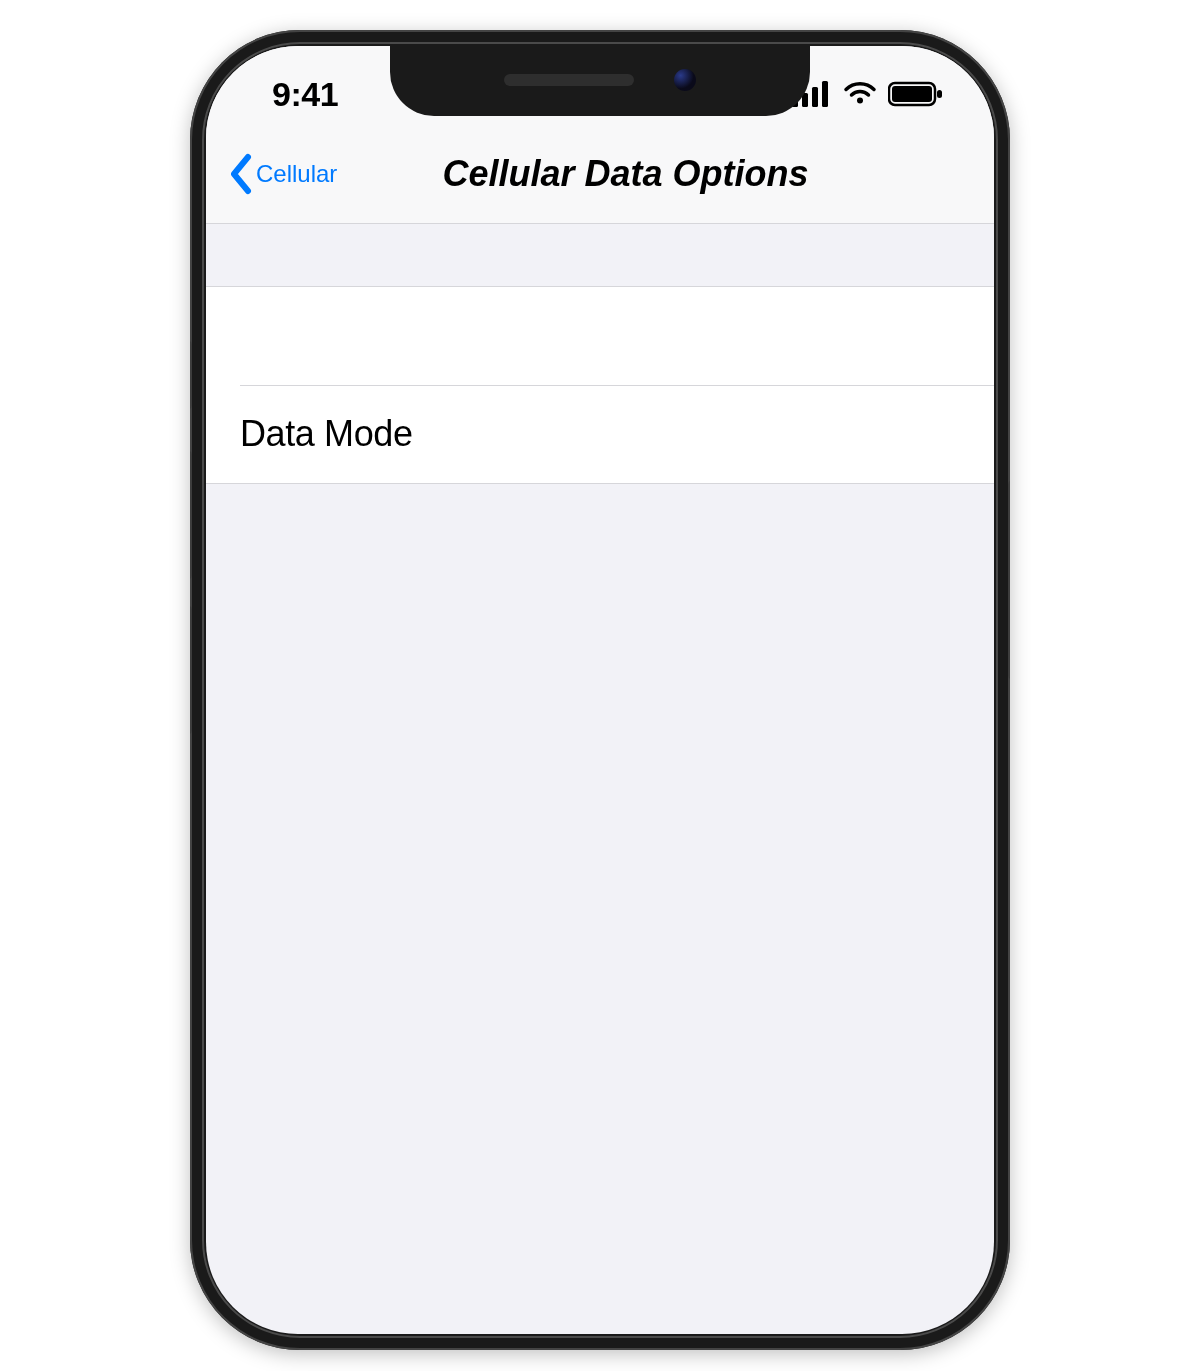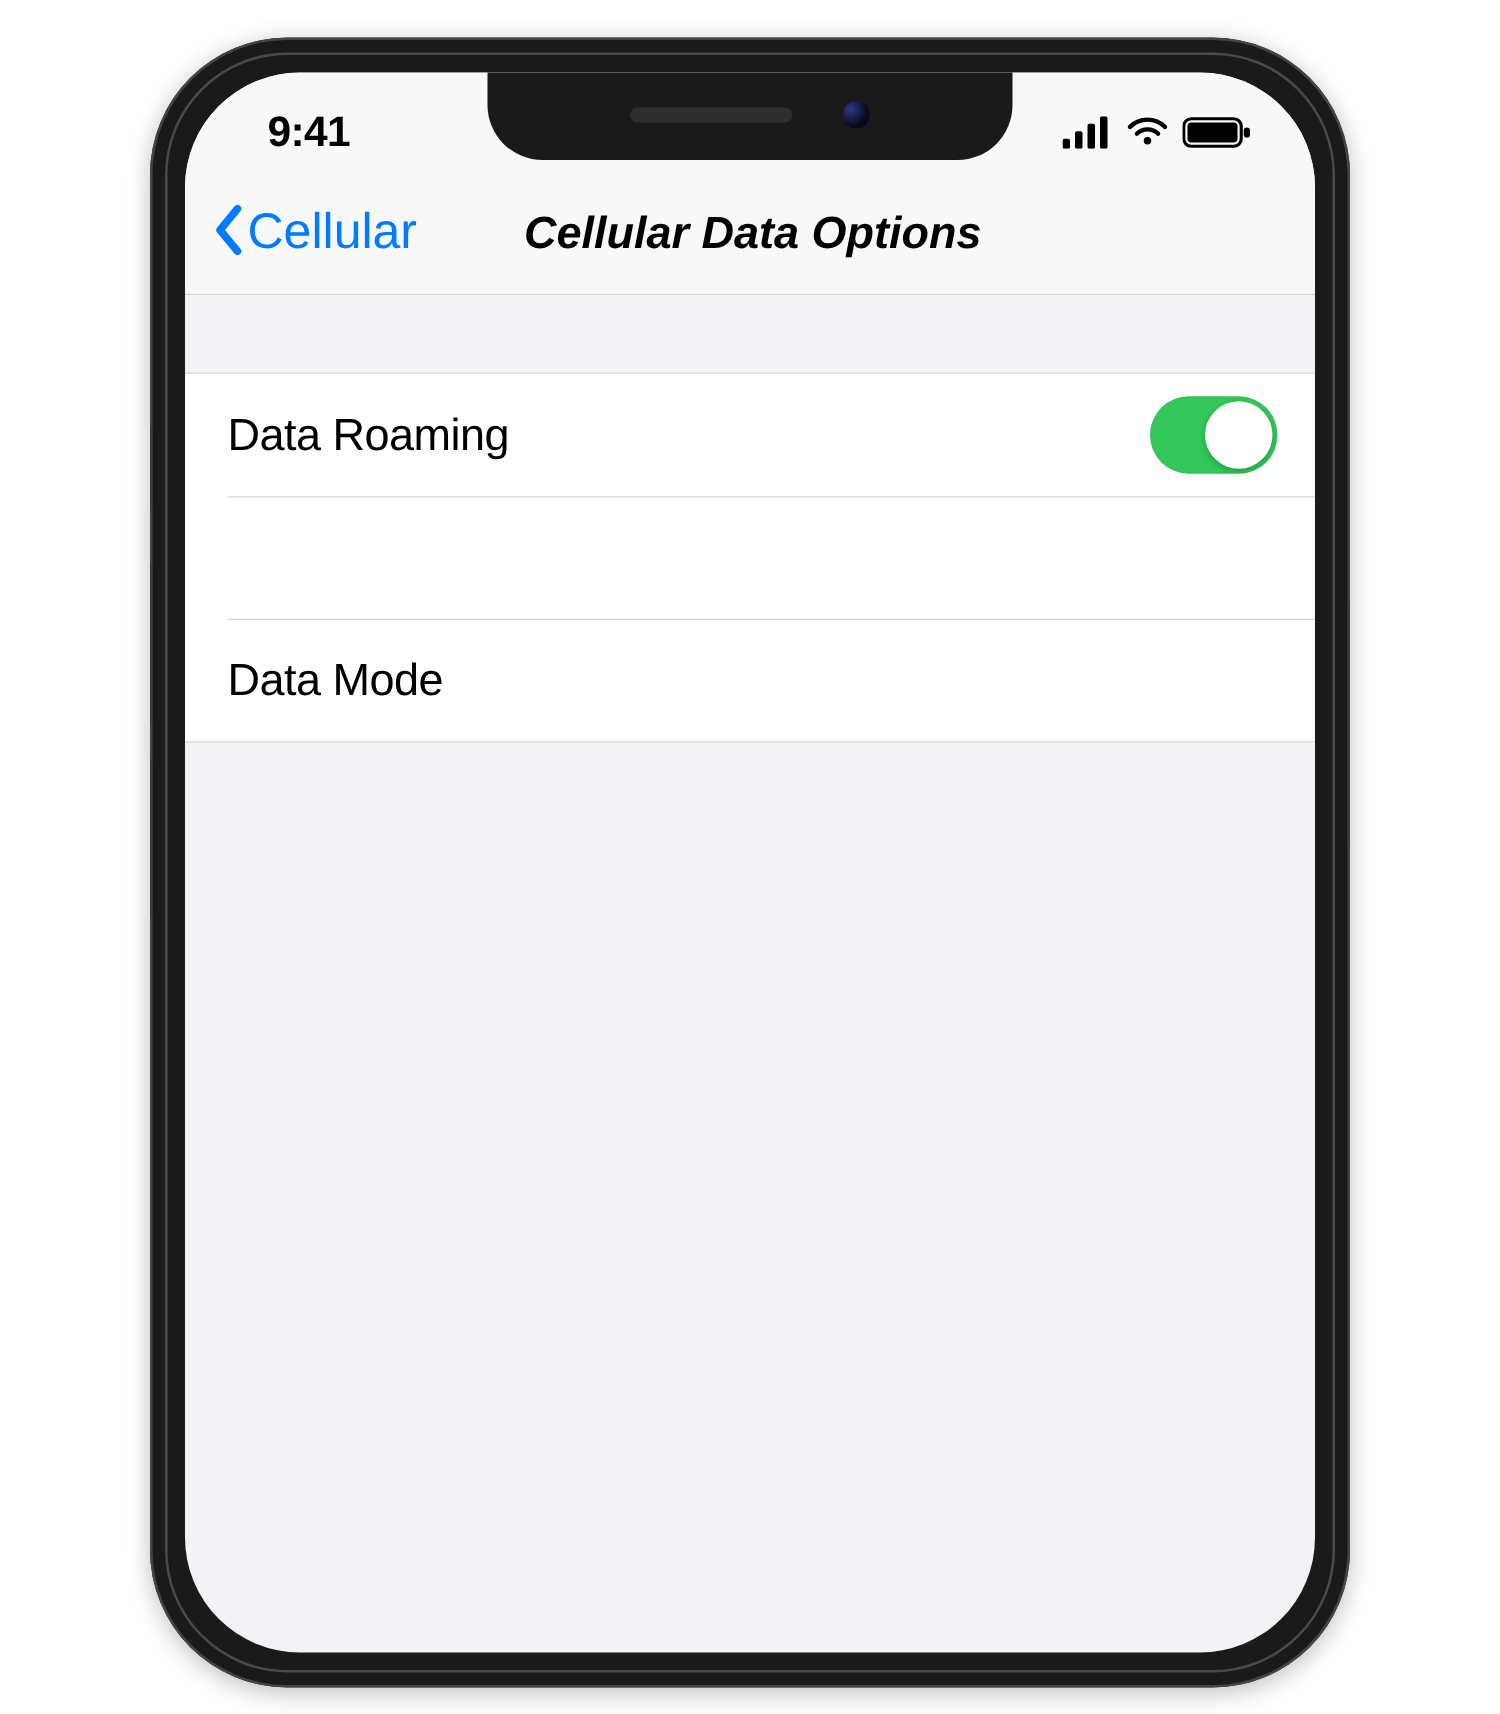--- a/index.html
+++ b/index.html
@@ -6,25 +6,25 @@
     body {
       width: 1200px;
       height: 1371px;
       background: #ffffff;
       font-family: -apple-system, "SF Pro Text", "Helvetica Neue", Helvetica, Arial, sans-serif;
       display: flex;
       justify-content: center;
       padding-top: 30px;
     }
     .phone-frame {
-      width: 960px;
+      width: 820px;
       height: 1320px;
       background: #1a1a1a;
       border-radius: 110px;
-      padding: 28px;
+      padding: 16px;
       position: relative;
       box-shadow: inset 0 0 0 2px #444, 0 4px 20px rgba(0,0,0,0.25);
       overflow: hidden;
     }
     .phone-frame::after{
       content:"";
       position:absolute;
       inset: 12px;
       border-radius: 98px;
       border: 2px solid #4a4a4a;
@@ -101,23 +101,23 @@
       height: 100px;
       background: #f8f8f9;
       border-bottom: 1px solid #d6d6da;
       display: flex;
       align-items: center;
       position: relative;
       padding: 0 20px;
     }
     .back {
       display: flex;
-      align-items: flex-start;
+      align-items: center;
       color: #007aff;
-      font-size: 40px;
+      font-size: 24px;
       font-weight: 400;
       gap: 2px;
     }
     .back svg{ display:block; }
     .nav-title {
       position: absolute;
       left: 30%;
       font-size: 36px;
       font-weight: 600;
       font-style: italic;
@@ -234,28 +234,20 @@
           </svg>
         </span>
         <span>Cellular</span>
       </div>
       <div class="nav-title">Cellular Data Options</div>
     </div>
 
     <div class="content">
       <div class="list-group">
 
-        <div class="row">
-          <div class="row-label">Data Roaming</div>
-          <div class="row-right">
-            <div class="toggle">
-              <div class="knob"></div>
-            </div>
-          </div>
-        </div>
 
         <div class="row">
         </div>
 
         <div class="row">
           <div class="row-label">Data Mode</div>
         </div>
 
       </div>
     </div>

